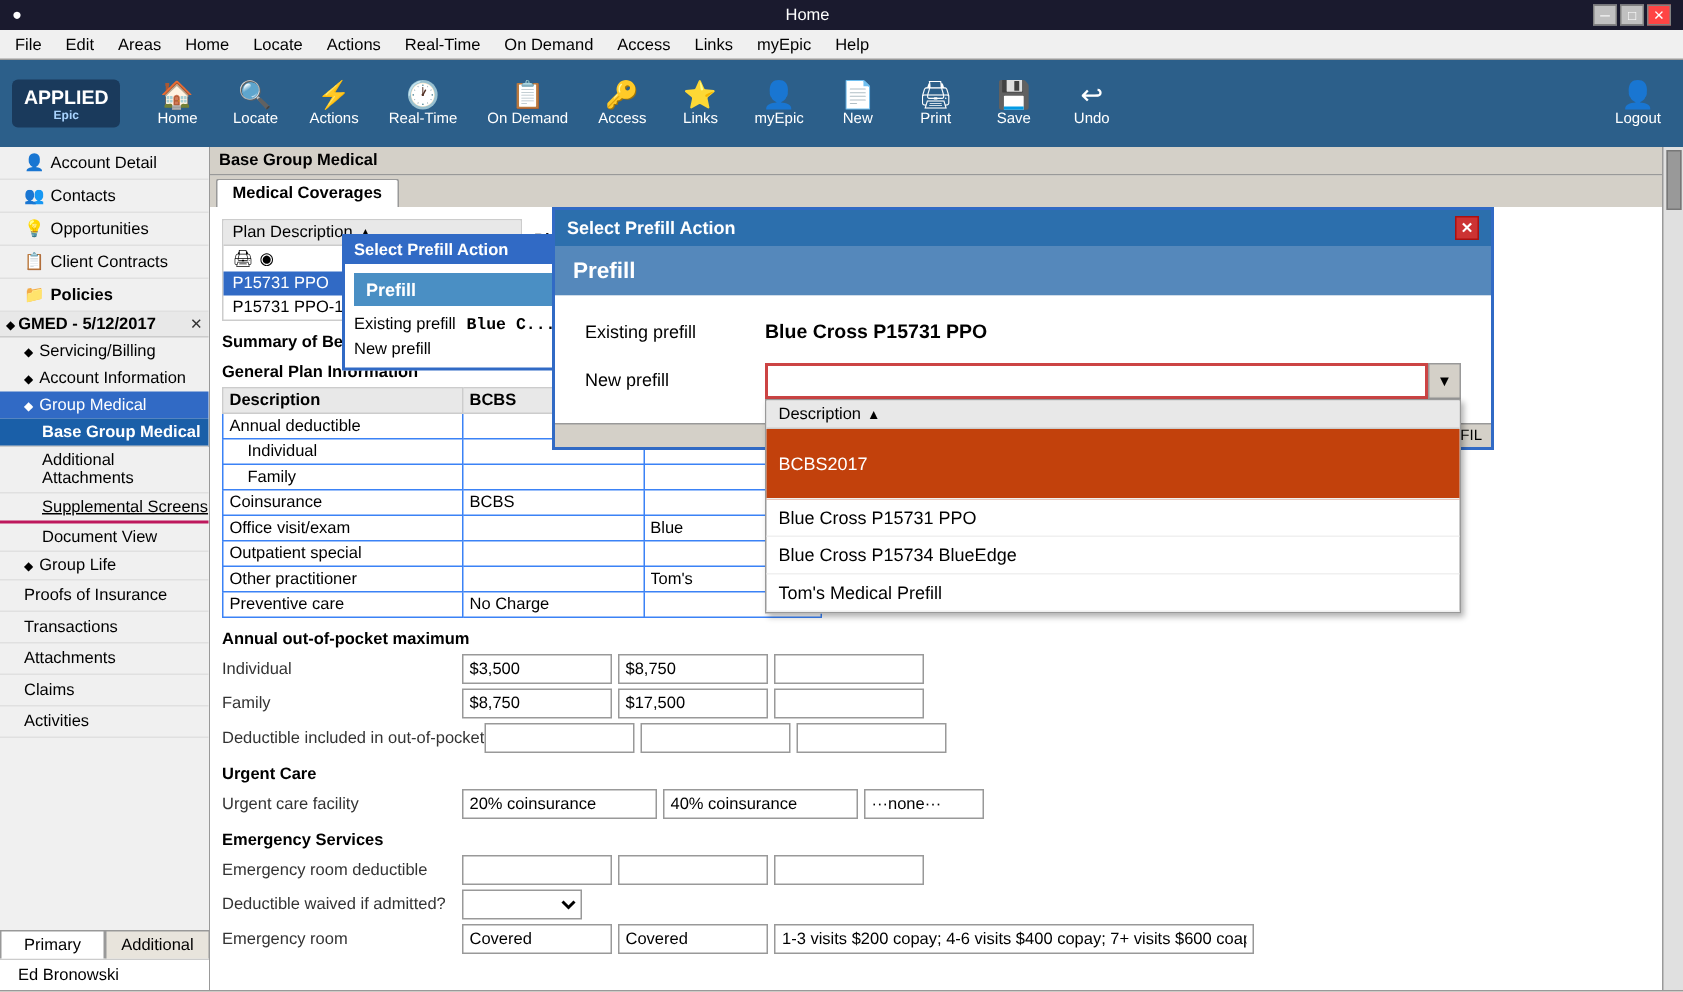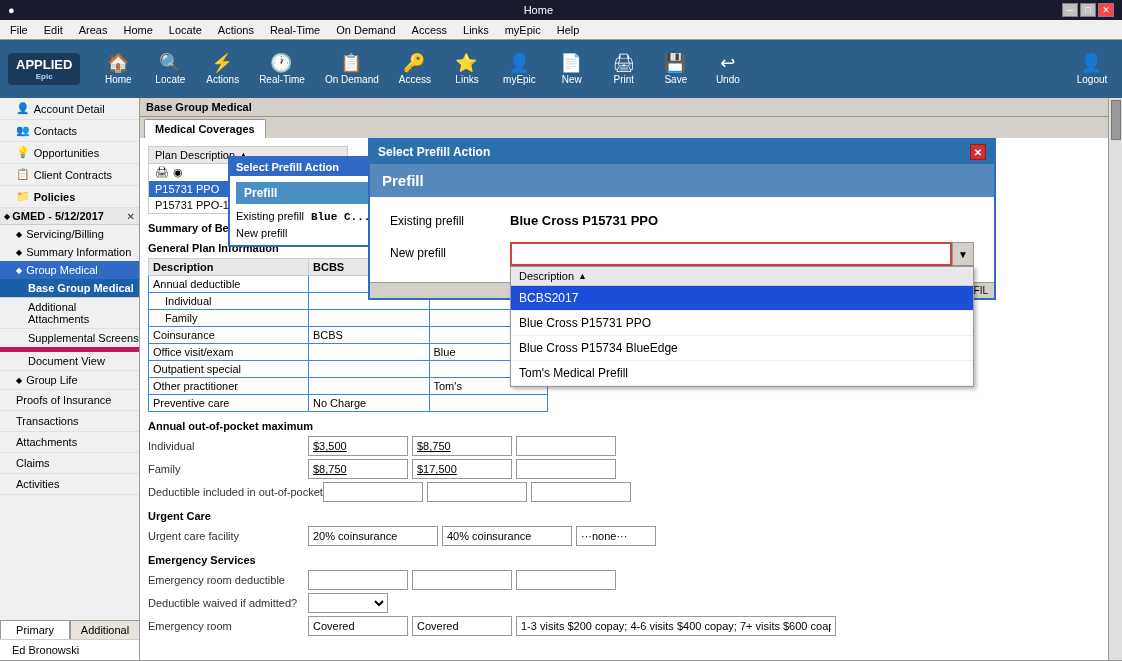--- a/index.html
+++ b/index.html
@@ -156,21 +156,21 @@
     .section-title { font-weight: bold; font-size: 11px; margin: 8px 0 4px; }
     .form-row { display: flex; align-items: center; margin-bottom: 3px; font-size: 11px; }
     .form-label { min-width: 160px; color: #333; }
     .form-input {
       height: 20px;
       border: 1px solid #999;
       padding: 0 4px;
       font-size: 11px;
       background: white;
     }
-    .form-input-sm { width: 100px; text-decoration: underline; }
+    .form-input-sm { width: 100px; }
     .form-input-md { width: 140px; }
 
     
     .status-bar {
       background: #d4d0c8;
       height: 20px;
       display: flex;
       align-items: center;
       padding: 0 8px;
       font-size: 11px;
@@ -309,33 +309,33 @@
       <span style="font-size:8px;">◆</span>
       <span style="font-size:11px; font-weight:bold;">GMED - 5/12/2017</span>
       <span style="margin-left:auto; font-size:10px; cursor:pointer; color:#333;">✕</span>
     </div>
     <div class="sidebar-sub" style="padding-left:16px;">
       <span style="font-size:8px;">◆</span>
       <span>Servicing/Billing</span>
     </div>
     <div class="sidebar-sub" style="padding-left:16px;">
       <span style="font-size:8px;">◆</span>
-      <span>Summary Information</span>
+      <span>Account Information</span>
     </div>
     <div class="sidebar-sub active" style="padding-left:16px; background:#316ac5; color:white;">
       <span style="font-size:8px;">◆</span>
       <span>Group Medical</span>
     </div>
     <div style="padding-left:28px; padding-top:3px; padding-bottom:3px; background:#1a5fa8; color:white; font-weight:bold; border-bottom:1px solid #ccc; font-size:11px; cursor:pointer;">
       <span>Base Group Medical</span>
     </div>
     <div style="padding-left:28px; padding-top:3px; padding-bottom:3px; border-bottom:1px solid #e0e0e0; font-size:11px; cursor:pointer;">
       <span>Additional Attachments</span>
     </div>
-    <div style="padding-left:28px; padding-top:3px; padding-bottom:3px; border-bottom:5px solid #be185d; font-size:11px; cursor:pointer;">
+    <div style="padding-left:28px; padding-top:3px; padding-bottom:3px; border-bottom:2px solid #be185d; font-size:11px; cursor:pointer;text-decoration:underline;">
       <span>Supplemental Screens</span>
     </div>
     <div style="padding-left:28px; padding-top:3px; padding-bottom:3px; border-bottom:1px solid #e0e0e0; font-size:11px; cursor:pointer;">
       <span>Document View</span>
     </div>
     <div class="sidebar-sub" style="padding-left:16px; border-bottom:1px solid #e0e0e0;">
       <span style="font-size:8px;">◆</span>
       <span>Group Life</span>
     </div>
     <div class="sidebar-item">
@@ -546,21 +546,21 @@
             <div style="display:flex; align-items:center;">
               <input style="flex: 1 1 0%; height: 24px; border: 2px solid rgb(204, 68, 68); padding: 0px 4px; font-size: 12px;" value="">
               <div style="width:22px; height:24px; background:#d4d0c8; border:1px solid #999; display:flex; align-items:center; justify-content:center; cursor:pointer; font-size:10px;">▼</div>
             </div>
 
             <div style="position:absolute; top:24px; left:0; right:0; background:white; border:1px solid #999; z-index:300; box-shadow:2px 2px 4px rgba(0,0,0,0.3);">
               <div style="background:#e8e8e8; padding:3px 8px; display:flex; align-items:center; gap:4px; font-size:11px; border-bottom:1px solid #ccc;">
                 <span>Description</span>
                 <span style="font-size:9px;">▲</span>
               </div>
-              <div style="padding:5px 8px; background:#1d4ed8; color:white; cursor:pointer; font-size:12px; border-bottom:1px solid #f0f0f0;">
+              <div style="padding:16px 8px; background:#c2410c; color:white; cursor:pointer; font-size:12px; border-bottom:1px solid #f0f0f0;">
                 <span>BCBS2017</span>
               </div>
               <div style="padding:5px 8px; cursor:pointer; font-size:12px; border-bottom:1px solid #f0f0f0;">
                 <span>Blue Cross P15731 PPO</span>
               </div>
               <div style="padding:5px 8px; cursor:pointer; font-size:12px; border-bottom:1px solid #f0f0f0;">
                 <span>Blue Cross P15734 BlueEdge</span>
               </div>
               <div style="padding:5px 8px; cursor:pointer; font-size:12px; border-bottom:1px solid #f0f0f0;">
                 <span>Tom's Medical Prefill</span>

